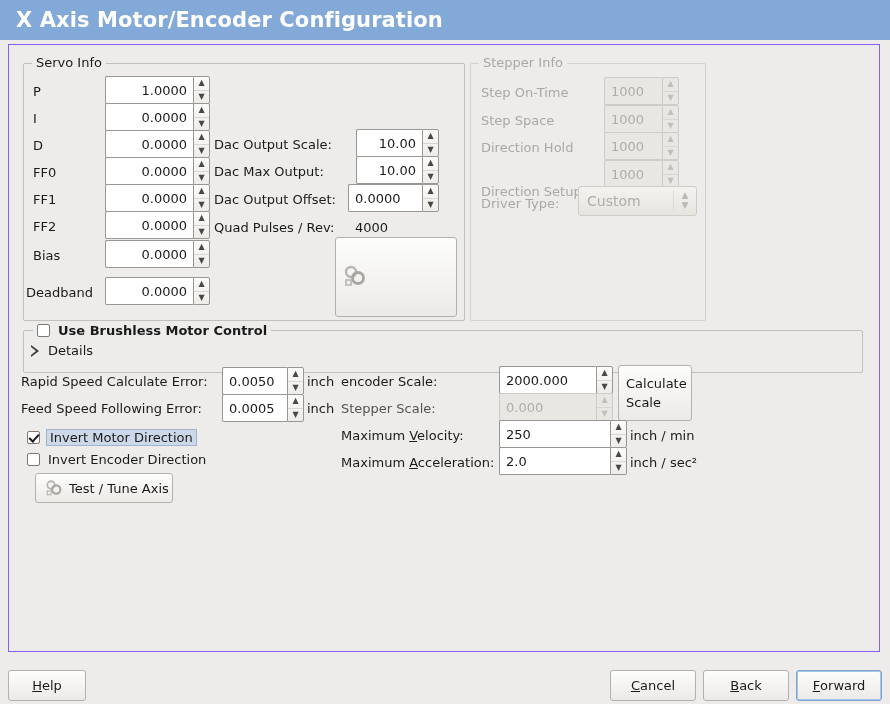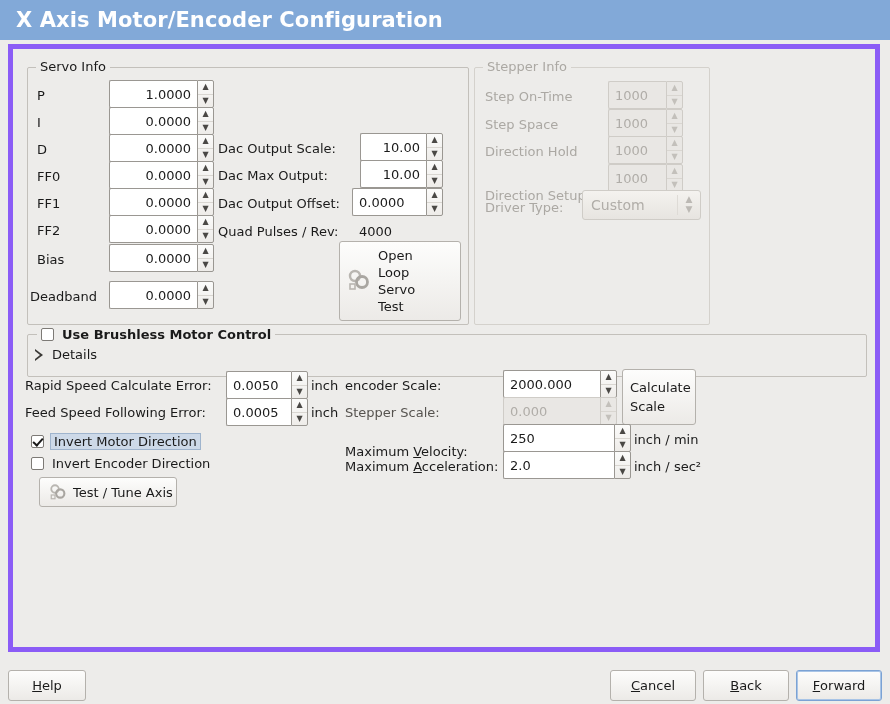--- a/index.html
+++ b/index.html
@@ -21,21 +21,21 @@
   .titlebar .t{
     position:absolute;left:16px;top:8px;
     font-size:21px;font-weight:bold;color:#ffffff;
     letter-spacing:.1px;
   }
 
   
   .content{
     position:absolute;left:8px;top:44px;width:872px;height:608px;
     background:#edecea;
-    border:5px solid #8b5cf6;
+    border:1px solid #8b5cf6;
     box-sizing:border-box;
   }
 
   
   .group{position:absolute;box-sizing:border-box;border:1px solid #c3c0bb;border-radius:2px;}
   .group>.legend{
     position:absolute;top:-9px;left:8px;background:#edecea;
     padding:0 4px;font-size:13px;color:#1a1a1a;white-space:nowrap;
   }
   .group.disabled>.legend{color:#aba8a3;}
@@ -253,26 +253,20 @@
         </div>
     </div>
 
     <div class="btn" style="left:326px;top:192px;width:122px;height:80px;justify-content:flex-start;padding-left:6px;">
       <span class="gears" style="margin-right:6px;">
         <svg width="26" height="24" viewBox="0 0 26 24" aria-hidden="true">
           <circle cx="9" cy="8" r="5" fill="none" stroke="#b9b6b1" stroke-width="2.4"></circle>
           <circle cx="16" cy="14" r="5.5" fill="none" stroke="#a9a6a1" stroke-width="2.8"></circle>
           <rect x="4" y="16" width="5" height="5" fill="none" stroke="#b9b6b1" stroke-width="1.6"></rect>
         </svg>
-      </span>
-      <span style="display:flex;flex-direction:column;line-height:17px;text-align:left;">
-        <span>Open</span>
-        <span>Loop</span>
-        <span>Servo</span>
-        <span>Test</span>
       </span>
     </div>
 
     <div class="group disabled" style="left:461px;top:18px;width:236px;height:258px;">
       <div class="legend">Stepper Info</div>
     </div>
 
     <div class="lbl dim" style="left:472px;top:40px;">Step On-Time</div>
     <div class="lbl dim" style="left:472px;top:68px;">Step Space</div>
     <div class="lbl dim" style="left:472px;top:95px;">Direction Hold</div>
@@ -380,21 +374,21 @@
           <span class="up">▲</span>
           <span class="dn">▼</span>
         </div>
     </div>
 
     <div class="btn" style="left:609px;top:320px;width:74px;height:56px;flex-direction:column;align-items:flex-start;padding-left:7px;line-height:19px;">
       <span>Calculate</span>
       <span>Scale</span>
     </div>
 
-    <div class="lbl" style="left:332px;top:383px;margin-top:12px;">
+    <div class="lbl" style="left:332px;top:383px;">
       <span>Maximum </span><u>V</u><span>elocity:</span>
     </div>
     <div class="spin" style="left:490px;top:375px;width:128px;text-align:center;">
       <div class="fld">250</div>
       <div class="btns">
           <span class="up">▲</span>
           <span class="dn">▼</span>
         </div>
     </div>
     <div class="lbl" style="left:621px;top:383px;">inch / min</div>

